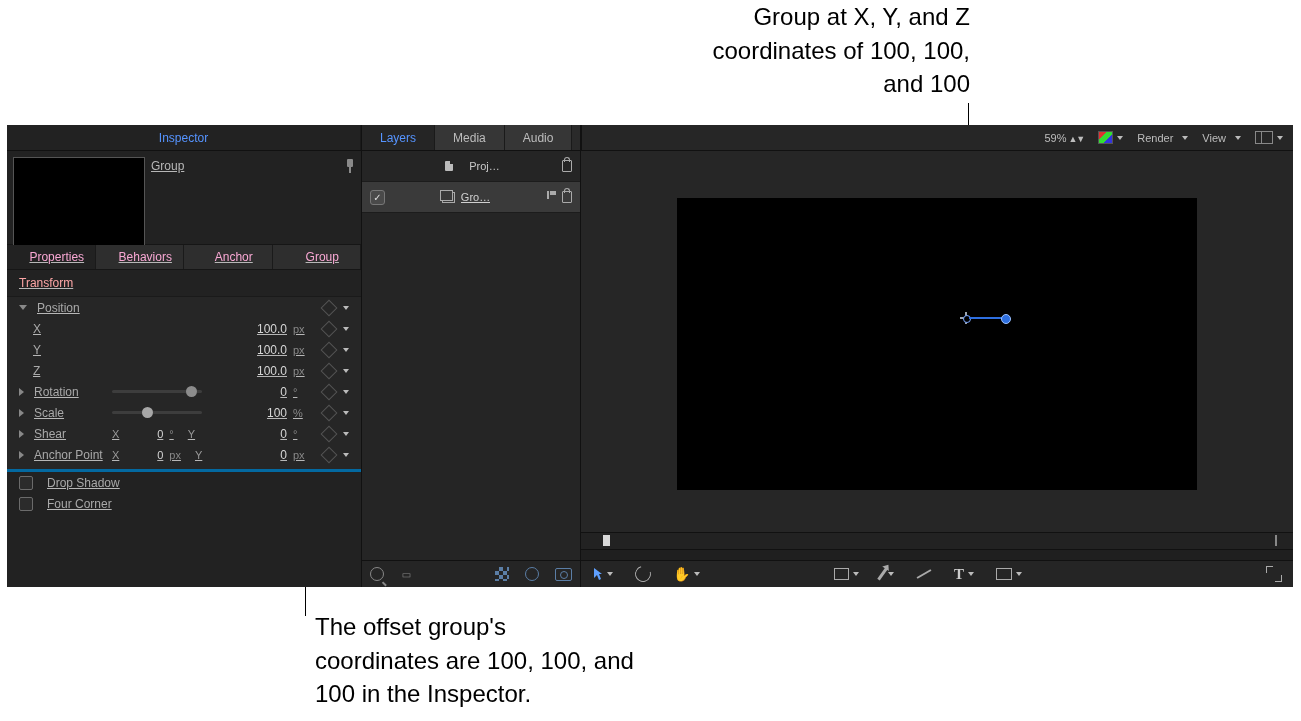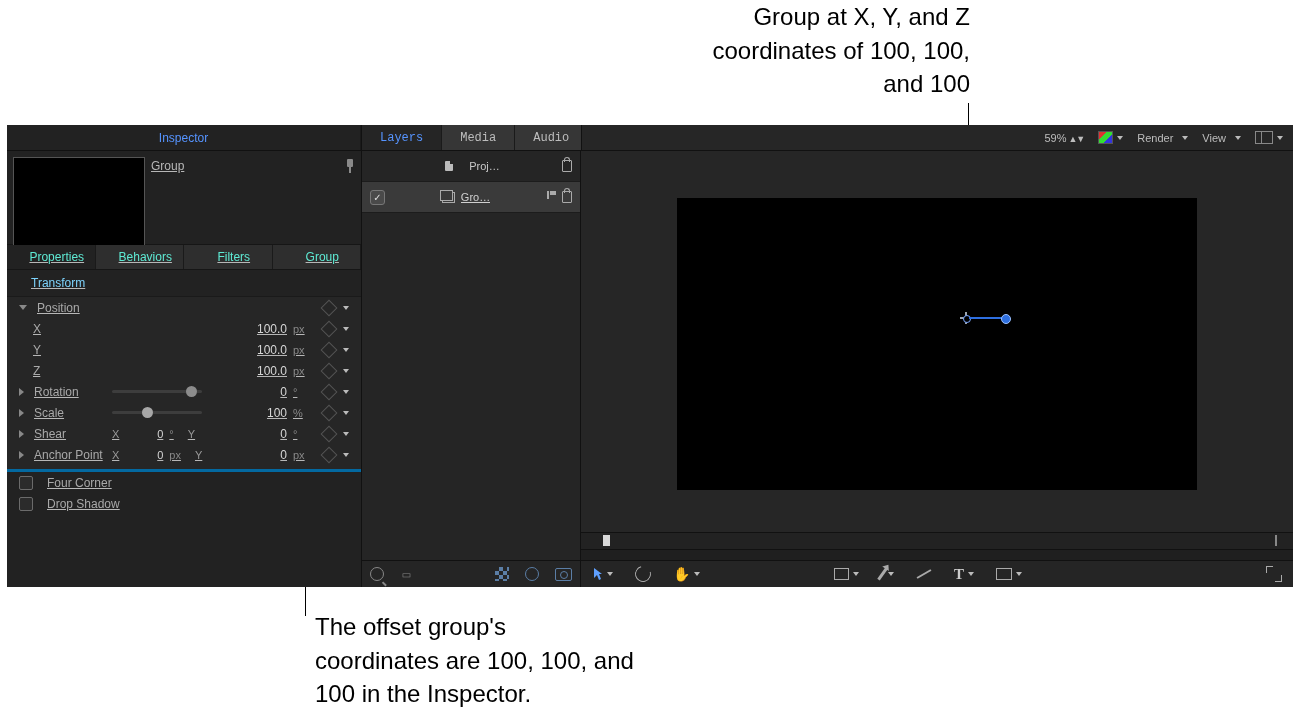--- a/index.html
+++ b/index.html
@@ -126,21 +126,21 @@
     display: flex;
     align-items: center;
     justify-content: center;
     border-right: 1px solid #1a1a1a;
     cursor: default;
   }
   .tab.active {
     background: #222;
     color: #5694ff;
   }
-  .mid-tabs .tab { flex: none; padding: 0 18px; font-family: Liberation Mono, monospace; }
+  .mid-tabs .tab { flex: none; padding: 0 18px; }
 
   .zoom {
     color: #bdbdbd;
     font-size: 11px;
   }
   .zoom .arrows { color: #bdbdbd; margin-left: 2px; letter-spacing: -1px; font-size: 9px;}
   .color-swatch {
     width: 13px; height: 11px;
     background: linear-gradient(135deg,#d33 0 33%, #3d3 33% 66%, #33d 66%);
     border: 1px solid #555;
@@ -222,29 +222,29 @@
     content:""; position:absolute; top:0; left:2px; width:6px; height:8px;
     background:#8a8a8a; border-radius:1px;
   }
   .pin-icon::after {
     content:""; position:absolute; left:4px; top:8px; width:2px; height:6px; background:#8a8a8a;
   }
 
   .inspector-tabs {
     display:flex; height: 24px; background:#2e2e2e; border-bottom:1px solid #161616;
   }
-  .inspector-tabs .tab { background:#2e2e2e; color:#5eead4;padding-left:12px; }
+  .inspector-tabs .tab { background:#2e2e2e; color:#f9a8d4;padding-left:12px; }
 
   .param-scroll {
     flex:1;
     overflow:hidden;
   }
   .section-title {
-    padding: 6px 24px;
-    color:#7dd3fc;
+    padding: 6px 12px;
+    color:#fca5a5;
     background:#222;
   }
   .row-block {
     background:#262626;
     border-top: 1px solid #1a1a1a;
     border-bottom: 3px solid #0369a1;
     padding-bottom: 4px;
     margin-bottom: 0;
   }
   .param-row {
@@ -482,21 +482,21 @@
           <span>Group</span>
           <div>
               <div class="pin-icon"></div>
             </div>
         </div>
       </div>
 
       <div class="inspector-tabs">
         <div class="tab active" style="background:#222">Properties</div>
         <div class="tab">Behaviors</div>
-        <div class="tab">Filters</div>
+        <div class="tab">Anchor</div>
         <div class="tab">Group</div>
       </div>
 
       <div class="param-scroll">
         <div class="section-title">Transform</div>
 
         <div class="row-block">
           <div class="param-row">
             <span class="disclosure open"></span>
             <span class="param-label" style="flex-basis:auto">Position</span>
@@ -598,25 +598,25 @@
             <div class="kf"></div>
             <div class="chev-cell">
                 <span class="chev"></span>
               </div>
           </div>
         </div>
 
 
         <div class="param-row">
           <span class="checkbox"></span>
-          <span>Four Corner</span>
+          <span>Drop Shadow</span>
         </div>
         <div class="param-row">
           <span class="checkbox"></span>
-          <span>Drop Shadow</span>
+          <span>Four Corner</span>
         </div>
       </div>
     </div>
 
     <div class="layers">
       <div class="layers-header">
         <span style="width:13px"></span>
         <span style="flex:1;display:flex;gap:16px;align-items:center;justify-content:center">
           <span class="mini-icon"></span>
           <span class="layers-name">Proj…</span>

